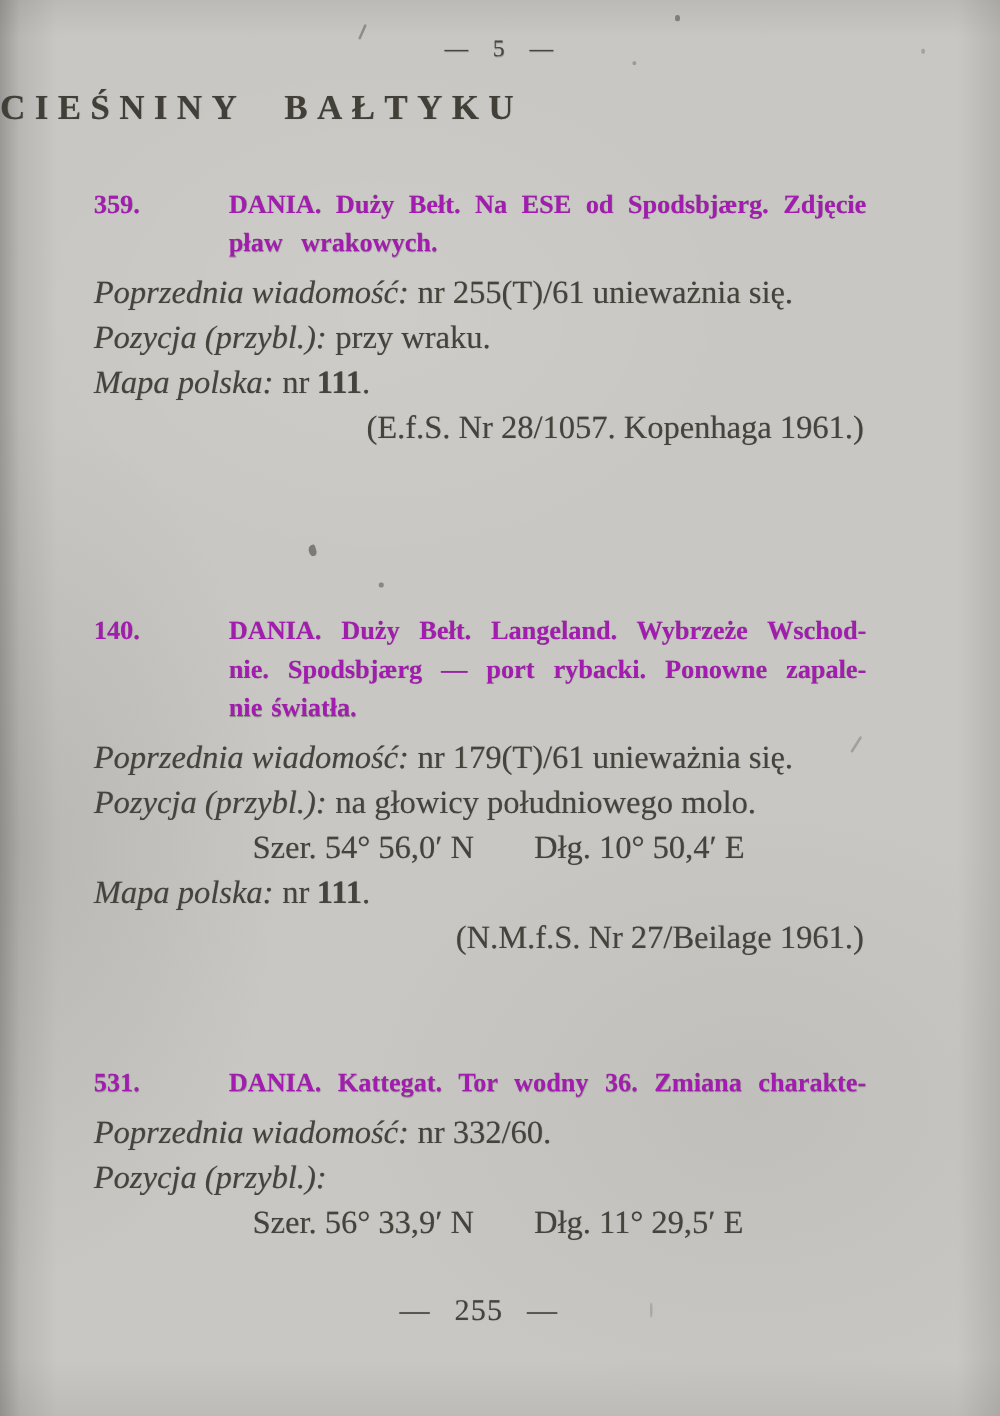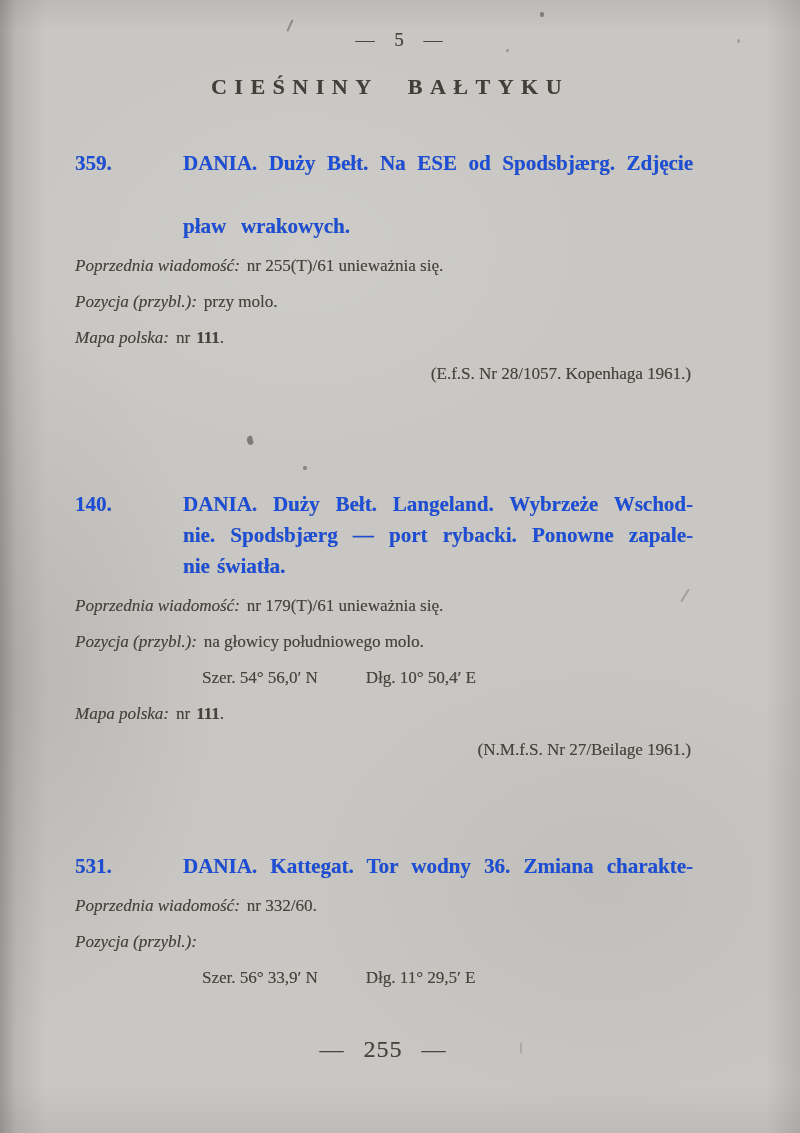--- a/index.html
+++ b/index.html
@@ -22,40 +22,39 @@
   }
 
   .pgnum-top {
     position: absolute; top: 30px; left: 0; right: 0;
     text-align: center;
     font-size: 19px; line-height: 20px;
     letter-spacing: 2px; word-spacing: 11px;
   }
   .doc-title {
     position: absolute; top: 74px; left: 0; right: 20px;
-    text-align: center;
     font-weight: bold;
-    font-size: 22px; line-height: 26px;
+    font-size: 28px; line-height: 26px;
     letter-spacing: 7.5px; word-spacing: 17px;
     color: #413f38;
   }
 
   .notice { position: absolute; left: 75px; width: 618px; }
   .n0 { top: 148px; }
   .n1 { top: 489px; }
   .n2 { top: 851px; }
 
-  .nhead { display: flex; font-weight: bold; font-size: 21px; line-height: 31px; color: #1d4ed8; }
+  .nhead { display: flex; font-weight: bold; font-size: 21px; line-height: 31px; color: #a21caf; }
   .nnum  { width: 108px; flex: none; }
   .ntitle { flex: 1; }
   .ntitle .line { word-spacing: 2px; }
   .ntitle .line.fill { text-align: justify; text-align-last: justify; }
-  .ntitle .line.spread { word-spacing: .45em; margin-top: 32px; }
+  .ntitle .line.spread { word-spacing: .45em; }
 
-  .nbody { font-size: 17px; }
+  .nbody { font-size: 26px; }
   .bline { line-height: 23px; margin-top: 13px; }
   .bline.first { margin-top: 12px; }
   .lbl { font-style: italic; }
   .val { margin-left: 7px; }
   .coords { padding-left: 127px; }
   .lon { margin-left: 48px; }
   .mapnum { font-weight: bold; margin-left: 6px; }
   .src { text-align: right; padding-right: 2px; }
 
   .pgnum-bottom {
@@ -88,21 +87,21 @@
     <div class="ntitle">
       <div class="line fill">DANIA. Duży Bełt. Na ESE od Spodsbjærg. Zdjęcie</div>
       <div class="line spread">pław wrakowych.</div>
     </div>
   </div>
   <div class="nbody">
     <div class="bline first">
       <span class="lbl">Poprzednia wiadomość:</span><span class="val">nr 255(T)/61 unieważnia się.</span>
     </div>
     <div class="bline">
-      <span class="lbl">Pozycja (przybl.):</span><span class="val">przy molo.</span>
+      <span class="lbl">Pozycja (przybl.):</span><span class="val">przy wraku.</span>
     </div>
     <div class="bline">
       <span class="lbl">Mapa polska:</span><span class="val">nr</span><span class="mapnum">111</span><span>.</span>
     </div>
     <div class="bline src">(E.f.S. Nr 28/1057. Kopenhaga 1961.)</div>
   </div>
 </section>
 
 <section class="notice n1">
   <div class="nhead">

